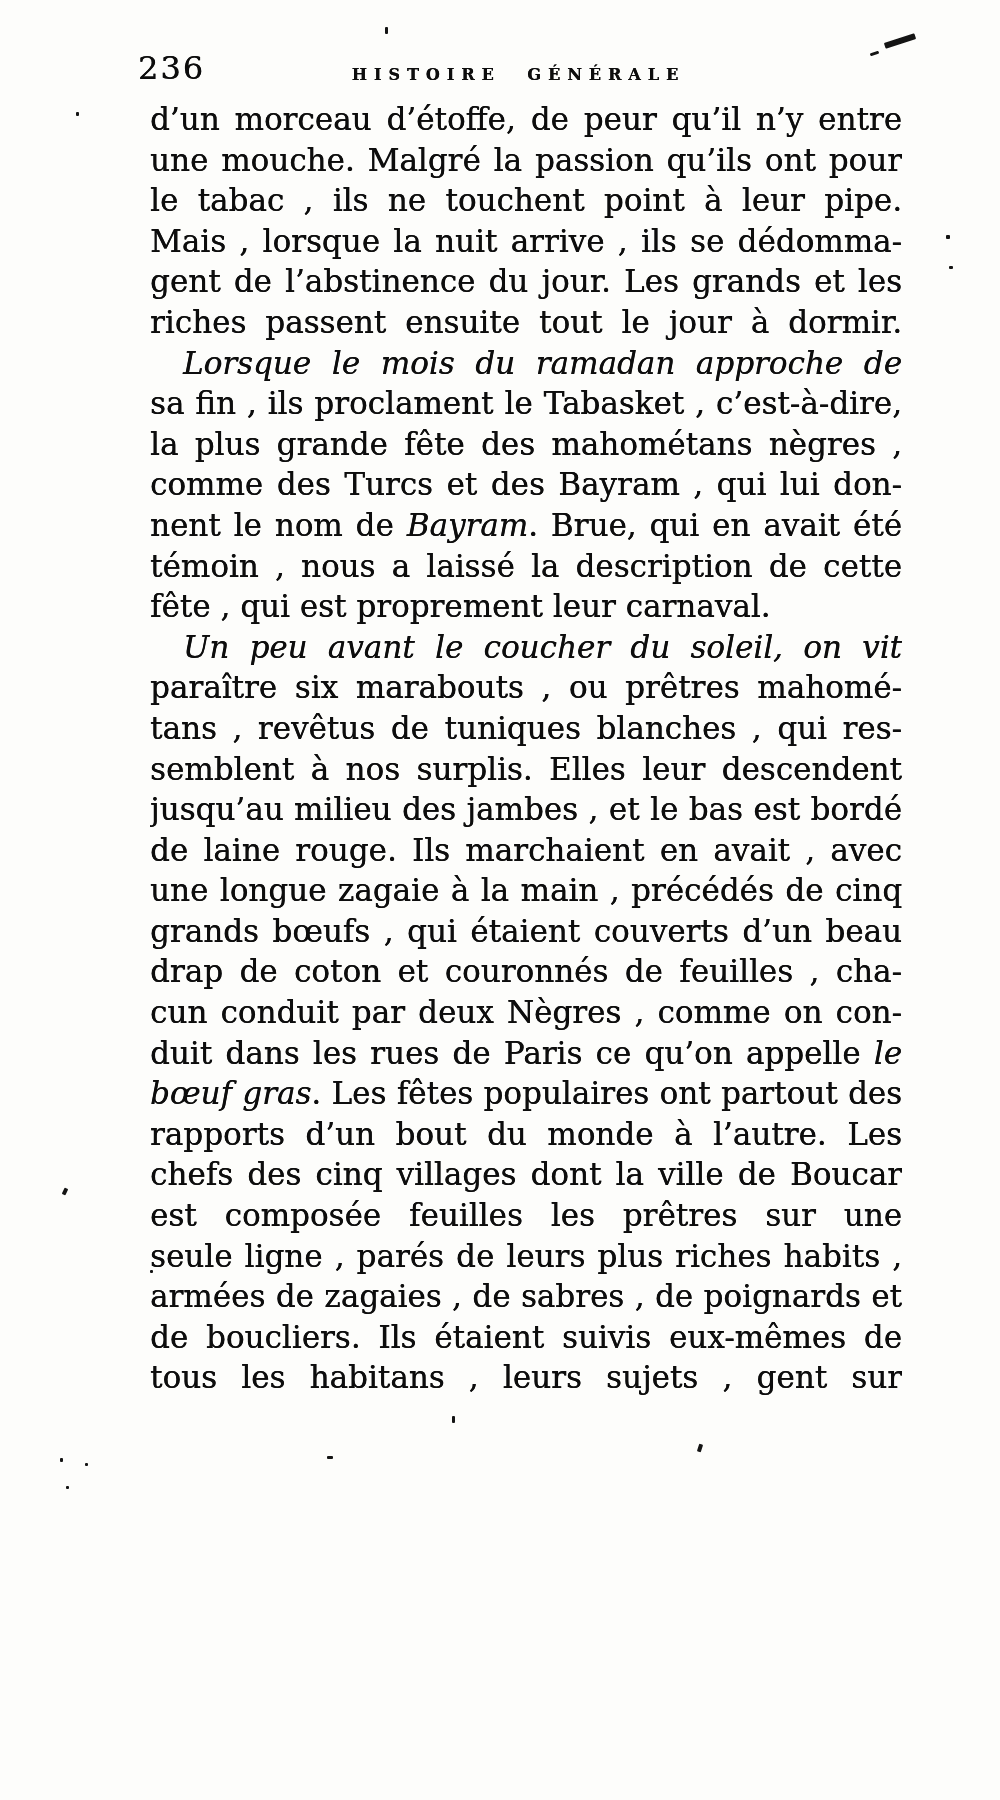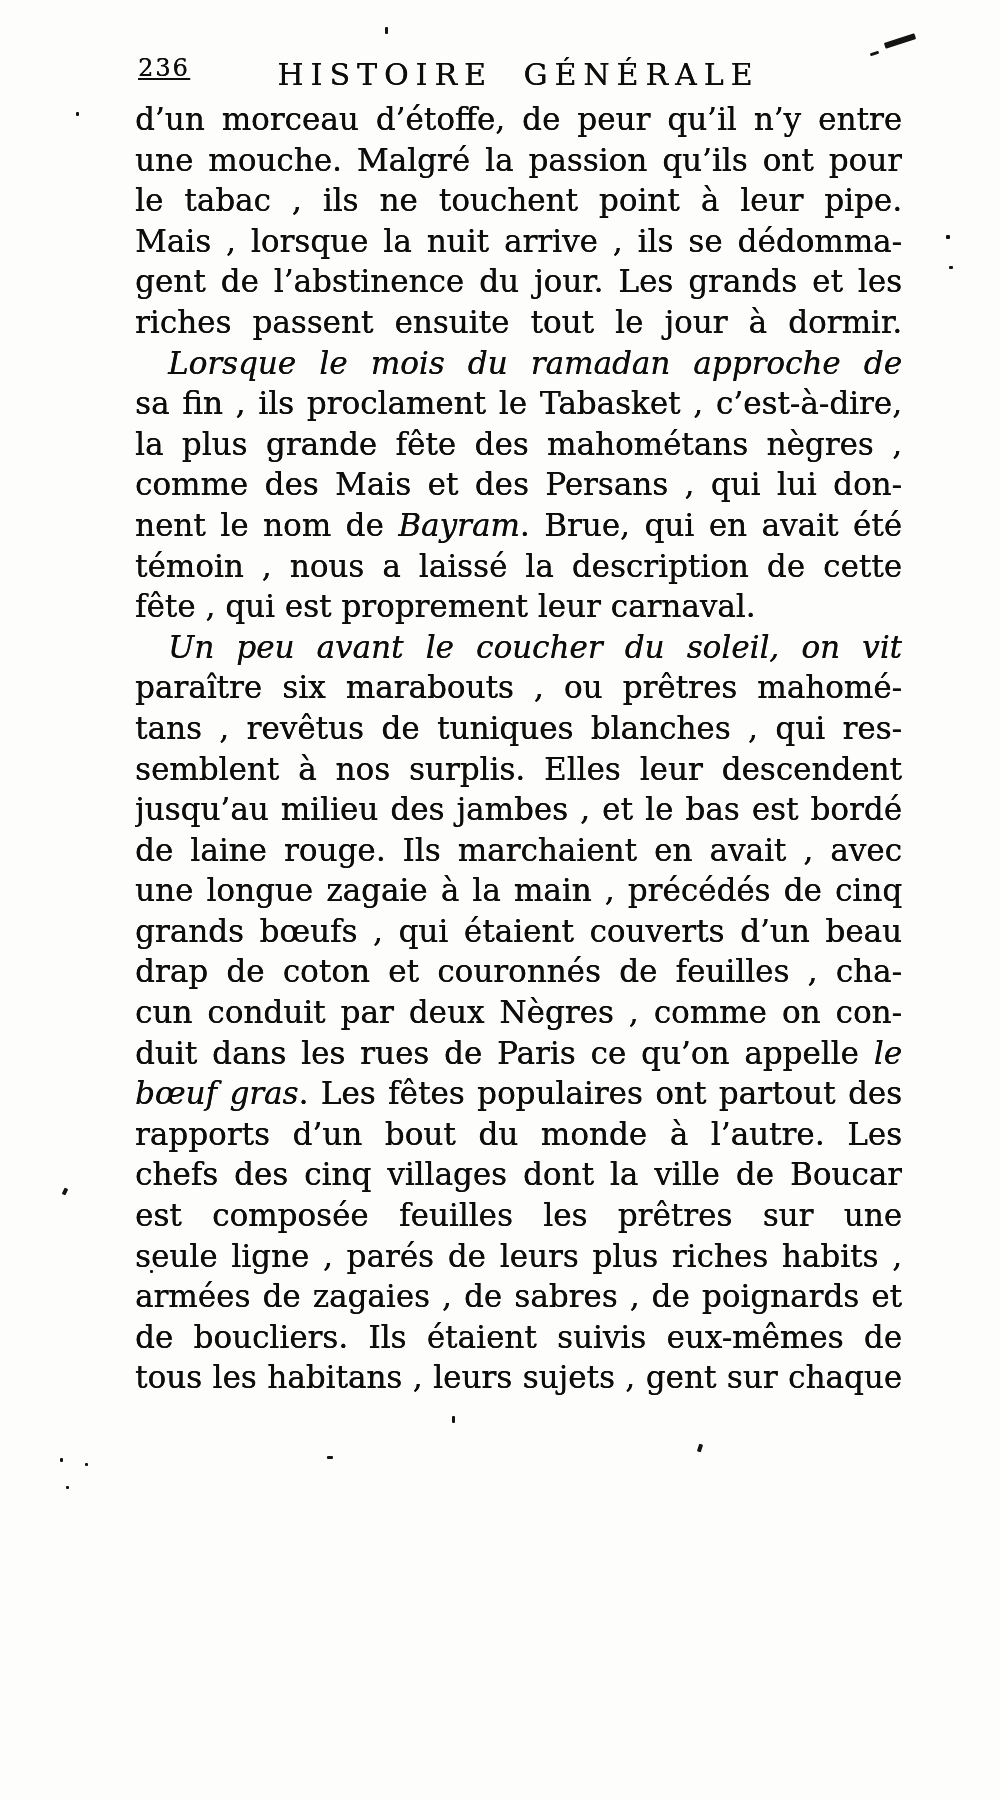--- a/index.html
+++ b/index.html
@@ -7,43 +7,43 @@
     position:relative;
     width:1000px;height:1800px;
     margin:0 auto;
     background:#fdfdfb;
     color:#0d0d0d;
     font-family:"DejaVu Serif","Liberation Serif",serif;
     overflow:hidden;
   }
   .pageno{
     position:absolute;left:138px;top:48px;
-    font-size:24px;line-height:40px;
+    font-size:32px;line-height:40px;
     letter-spacing:2px;
     text-shadow:0.3px 0 currentColor;
-    text-decoration:underline;
   }
   .running{
     position:absolute;left:135px;top:58px;width:767px;
     text-align:center;
-    font-size:30px;line-height:34px;
-    font-weight:normal;
+    font-size:16px;line-height:34px;
+    font-weight:bold;
     letter-spacing:7px;
     word-spacing:14px;
     text-shadow:0.2px 0 currentColor;
   }
   .textblock{
     position:absolute;left:135px;top:99px;width:767px;
     font-size:31px;
   }
   .line{
     height:40.6px;line-height:40.6px;
     overflow:hidden;
     text-shadow:0.3px 0 currentColor;
     white-space:normal;
+    margin-left:15px;
   }
   .line.just{text-align:justify;text-align-last:justify;}
   .line.ind{text-indent:33px;font-style:italic;}
   .it{font-style:italic;}
   .speck{
     position:absolute;background:#141414;border-radius:1px;
   }
 </style>
 </head>
 <body>
@@ -54,21 +54,21 @@
   <div class="textblock" id="textblock">
       <div class="line just"><span>d’un morceau d’étoffe, de peur qu’il n’y entre</span></div>
       <div class="line just"><span>une mouche. Malgré la passion qu’ils ont pour</span></div>
       <div class="line just"><span>le tabac , ils ne touchent point à leur pipe.</span></div>
       <div class="line just"><span>Mais , lorsque la nuit arrive , ils se dédomma-</span></div>
       <div class="line just"><span>gent de l’abstinence du jour. Les grands et les</span></div>
       <div class="line just"><span>riches passent ensuite tout le jour à dormir.</span></div>
       <div class="line just ind"><span>Lorsque le mois du ramadan approche de</span></div>
       <div class="line just"><span>sa fin , ils proclament le Tabasket , c’est-à-dire,</span></div>
       <div class="line just"><span>la plus grande fête des mahométans nègres ,</span></div>
-      <div class="line just"><span>comme des Mais et des Persans , qui lui don-</span></div>
+      <div class="line just"><span>comme des Turcs et des Bayram , qui lui don-</span></div>
       <div class="line just"><span>nent le nom de </span><span class="it">Bayram</span><span>. Brue, qui en avait été</span></div>
       <div class="line just"><span>témoin , nous a laissé la description de cette</span></div>
       <div class="line"><span>fête , qui est proprement leur carnaval.</span></div>
       <div class="line just ind"><span>Un peu avant le coucher du soleil, on vit</span></div>
       <div class="line just"><span>paraître six marabouts , ou prêtres mahomé-</span></div>
       <div class="line just"><span>tans , revêtus de tuniques blanches , qui res-</span></div>
       <div class="line just"><span>semblent à nos surplis. Elles leur descendent</span></div>
       <div class="line just"><span>jusqu’au milieu des jambes , et le bas est bordé</span></div>
       <div class="line just"><span>de laine rouge. Ils marchaient en avait , avec</span></div>
       <div class="line just"><span>une longue zagaie à la main , précédés de cinq</span></div>

